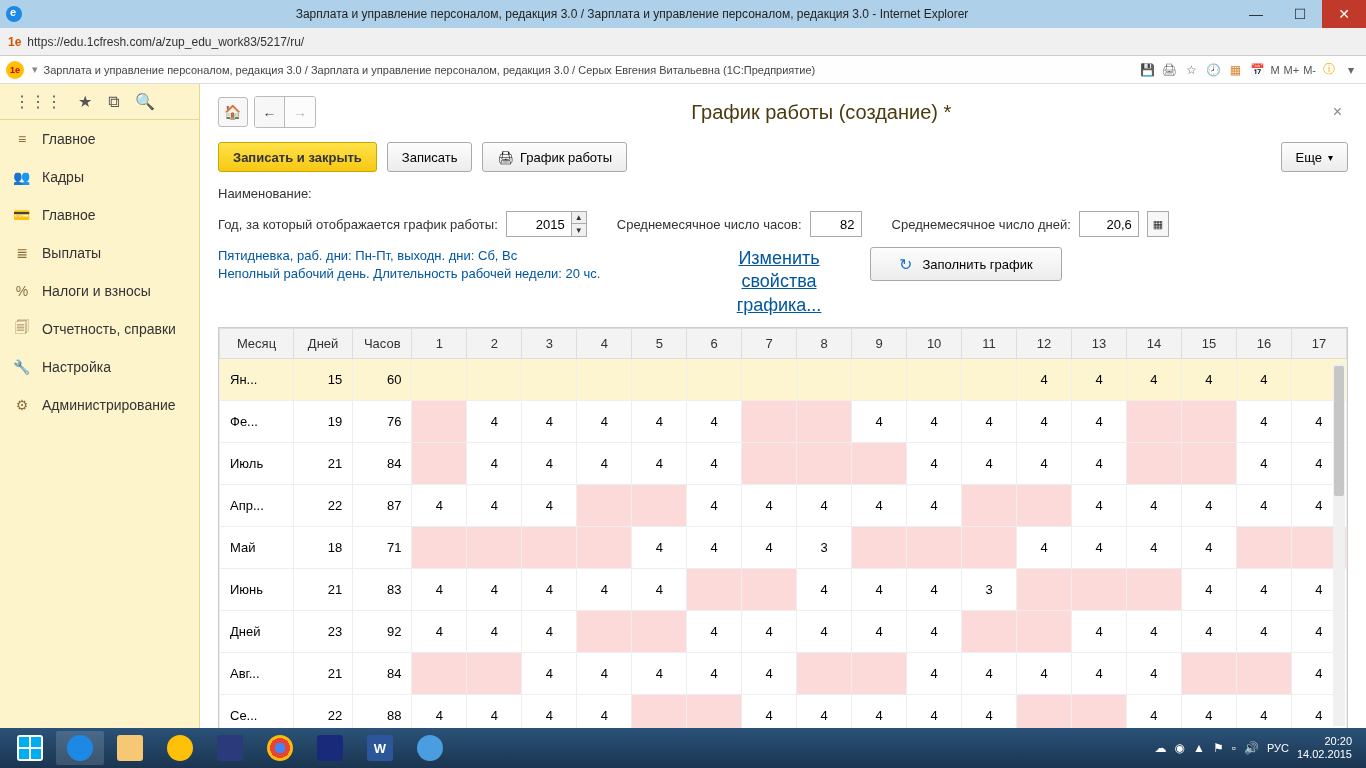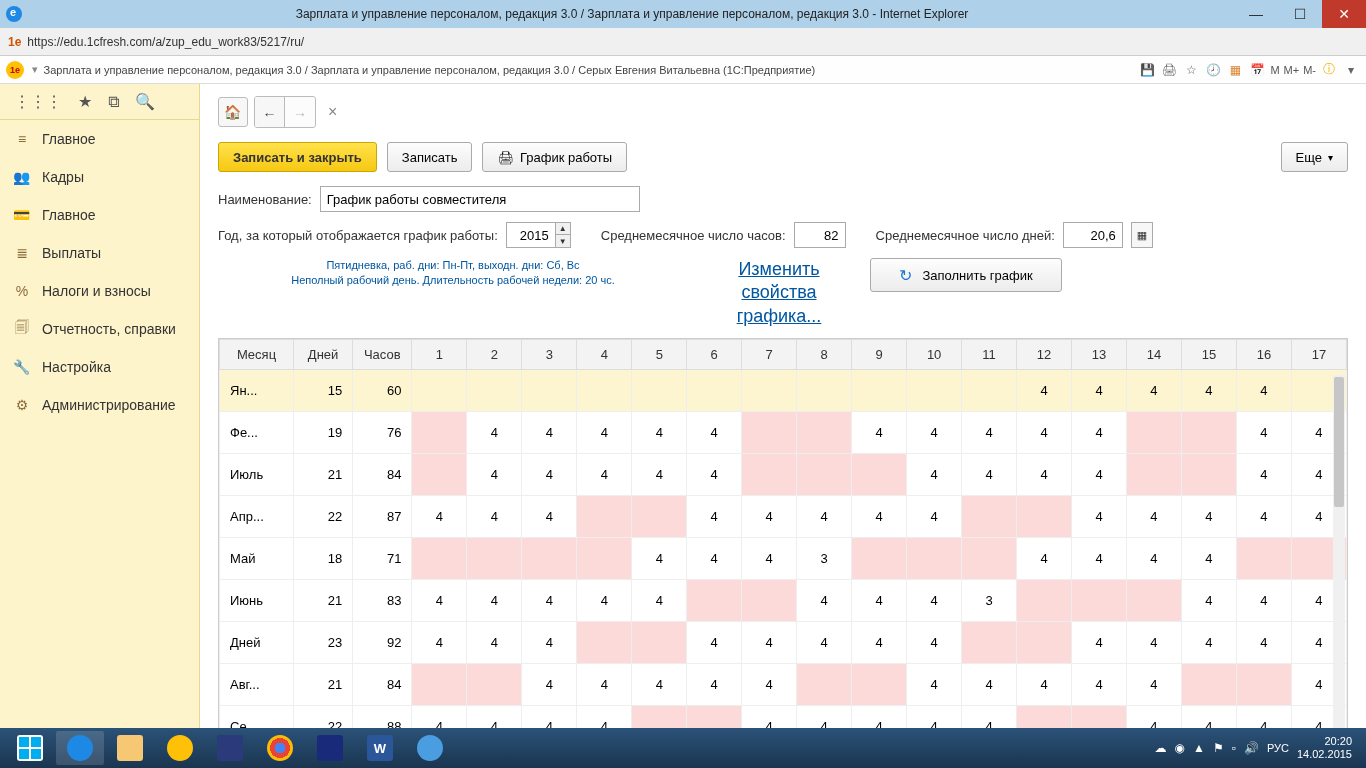--- a/index.html
+++ b/index.html
@@ -54,21 +54,21 @@
 .form-row { display: flex; align-items: center; gap: 8px; margin-bottom: 10px; font-size: 13px; color: #333; }
 .text-input { height: 26px; border: 1px solid #aaa; padding: 0 6px; font-size: 13px; }
 .num-input { height: 26px; border: 1px solid #aaa; padding: 0 6px; text-align: right; font-size: 13px; }
 .spin-wrap { display: inline-flex; }
 .spin-btns { display: flex; flex-direction: column; border: 1px solid #aaa; border-left: none; }
 .spin-btns span { width: 14px; height: 12px; font-size: 8px; display: flex; align-items: center; justify-content: center; background: #f0f0f0; cursor: pointer; }
 .spin-btns span:first-child { border-bottom: 1px solid #aaa; }
 .calc-btn { width: 22px; height: 26px; border: 1px solid #aaa; background: #f7f7f7; display: inline-flex; align-items: center; justify-content: center; font-size: 11px; cursor: pointer; }
 
 .info-row { display: flex; align-items: flex-start; gap: 16px; margin-bottom: 10px; }
-.info-text { font-size: 11px; color: #0056a0; line-height: 1.4; flex: 0 0 470px; text-align: center; }
+.info-text { font-size: 13px; color: #0056a0; line-height: 1.4; flex: 0 0 470px; }
 .link-text { color: #0056a0; text-decoration: underline; font-size: 18px; text-align: center; cursor: pointer; line-height:1.3; flex: 0 0 150px; }
 .fill-btn { height: 34px; padding: 0 28px; border: 1px solid #aaa; background: linear-gradient(#fdfdfd,#ececec); border-radius: 3px; font-size: 13px; cursor: pointer; display: inline-flex; align-items: center; gap: 10px; }
 .fill-btn .arr { color: #1976d2; font-size: 16px; }
 
 
 .tbl-wrap { border: 1px solid #ccc; overflow: hidden; position: relative; }
 .tbl-scroll { overflow: auto; height: 400px; }
 table { border-collapse: collapse; width: 100%; }
 th { background: #f3f3f3; border: 1px solid #ddd; padding: 6px 4px; font-weight: normal; font-size: 13px; color: #333; text-align: center; height: 30px; position: sticky; top: 0; }
 td { border: 1px solid #eee; padding: 0; height: 42px; text-align: center; font-size: 13px; }
@@ -173,43 +173,43 @@
       </div>
   </div>
 
   <div class="content">
     <div class="content-top">
       <span class="sq-btn">🏠</span>
       <span class="sq-grp">
         <span class="sq-btn">←</span>
         <span class="sq-btn" style="opacity:.4;">→</span>
       </span>
+      <div class="page-title">График работы (создание) *</div>
       <span class="close-x">×</span>
     </div>
 
     <div class="toolbar">
       <button class="btn btn-primary">Записать и закрыть</button>
       <button class="btn">Записать</button>
       <button class="btn">
           <span>🖨</span>
           <span>График работы</span>
         </button>
       <span class="spacer"></span>
       <button class="btn btn-more">Еще</button>
     </div>
 
     <div class="form-row">
       <span>Наименование:</span>
-      <input class="text-input" style="width: 320px;" value="График работы совместителя">
     </div>
 
     <div class="form-row">
       <span>Год, за который отображается график работы:</span>
       <span class="spin-wrap">
-        <input class="num-input" style="width: 50px;" value="2015">
+        <input class="num-input" style="width: 66px;" value="2015">
         <span class="spin-btns">
             <span>▲</span>
             <span>▼</span>
           </span>
       </span>
       <span style="width:14px;"></span>
       <span>Среднемесячное число часов:</span>
       <input class="num-input" style="width: 52px;" value="82">
       <span style="width:14px;"></span>
       <span>Среднемесячное число дней:</span>

